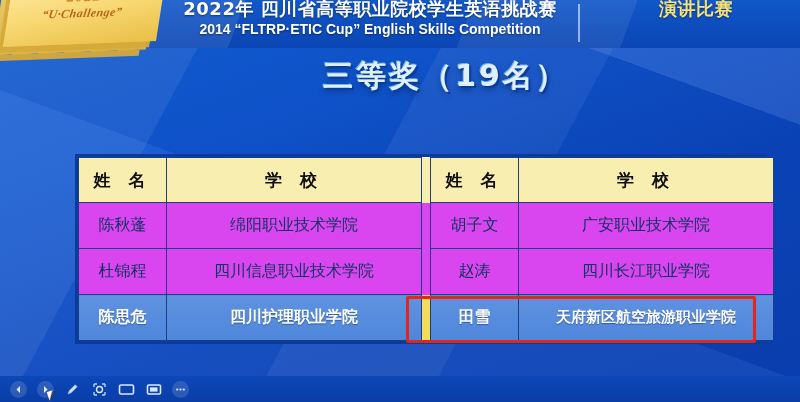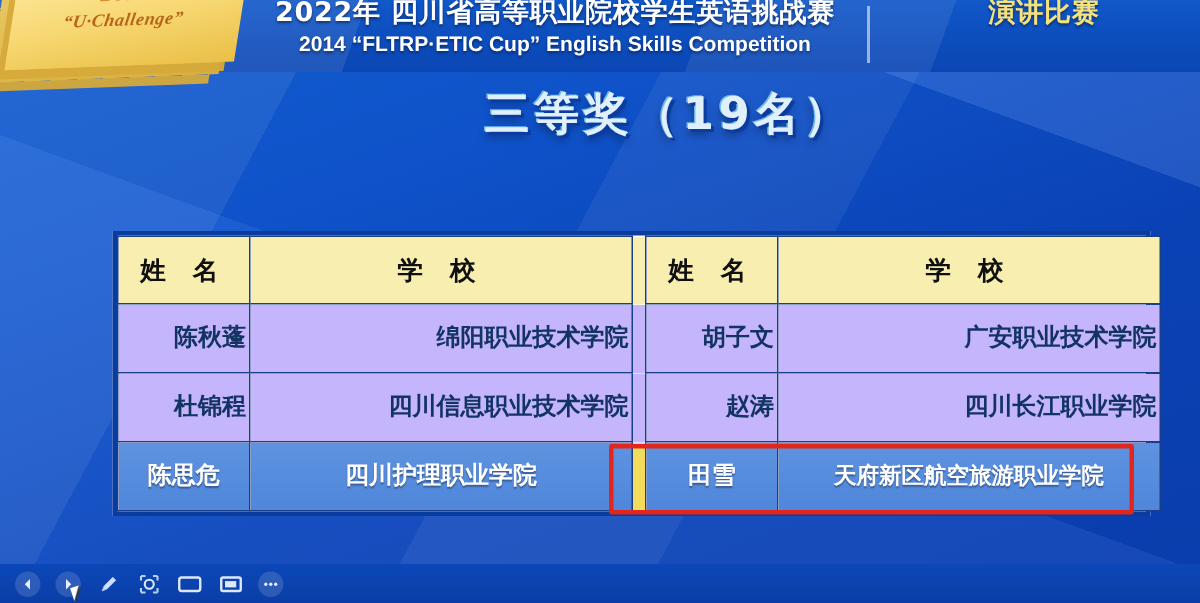--- a/index.html
+++ b/index.html
@@ -83,21 +83,21 @@
   td{
     height:45px;padding:0 2px;text-align:center;vertical-align:middle;
     border:1px solid #1a3f86;
     font-family:"DejaVu Sans",sans-serif;
     font-size:16px;color:#10274f;white-space:nowrap;overflow:hidden;
   }
   tr.head td{
     background:#f7eeb0;font-size:17px;font-weight:700;letter-spacing:6px;
     color:#101010;height:44px;
   }
-  tr.odd td{background:#c4b5fd;font-weight:700;color:#133463;text-align:right;}
+  tr.odd td{background:#d946ef;font-weight:400;color:#133463;}
   tr.even td{
     background:linear-gradient(180deg,#5f93e0 0%,#4f86db 100%);
     color:#ffffff;font-weight:700;
     text-shadow:0 1px 1px rgba(0,0,0,.35);
   }
   td.divider{
     width:9px;padding:0;border:none;
     background:#f3dc5c;
   }
   tr.even td.divider{background:#f3dc5c;}

